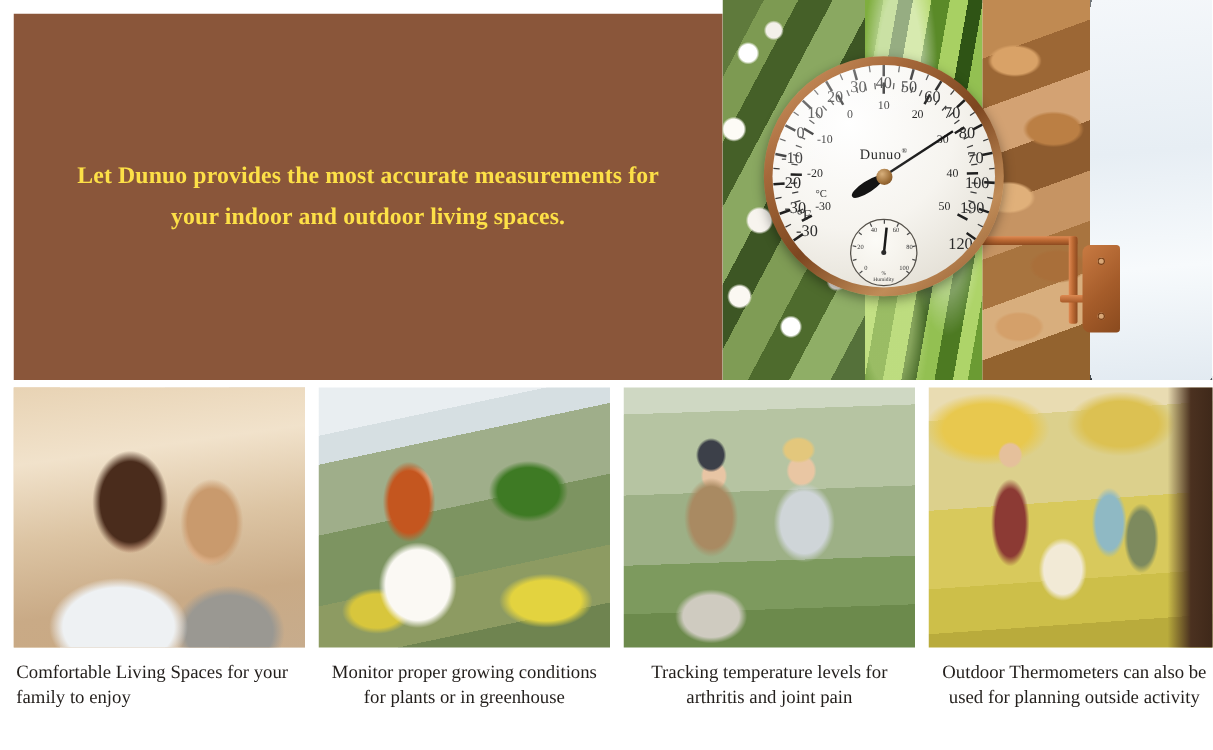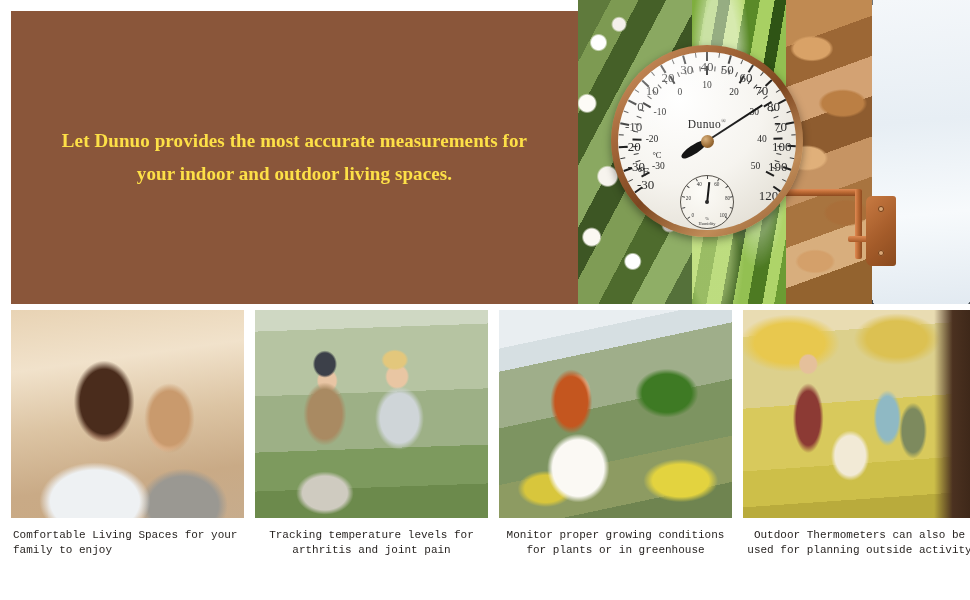--- a/index.html
+++ b/index.html
@@ -380,26 +380,25 @@
       radial-gradient(ellipse 20px 40px at 73% 58%, #7d8a5e 0 54%, rgba(0,0,0,0) 70%),
       linear-gradient(90deg, rgba(60,40,24,0) 82%, #4b3120 90%, #3a2517 100%),
       radial-gradient(ellipse 70px 40px at 20% 16%, #e8c84e 0 50%, rgba(0,0,0,0) 72%),
       radial-gradient(ellipse 60px 36px at 66% 14%, #dcc152 0 50%, rgba(0,0,0,0) 72%),
       linear-gradient(176deg, #e9dcb2 0 12%, #dcd08c 12% 44%, #d8c95c 44% 72%,
                       #cdbf49 72% 88%, #b9ab3c 88% 100%);
   }
 
   .card-caption {
     margin-top: 10px;
-    font-size: 11px;
+    font-size: 15px;
     line-height: 1.35;
     color: #231f1c;
     text-align: center;
     padding: 0 2px;
-    font-family: Liberation Mono, monospace;
   }
   .card-caption.left-align { text-align: left; }
 </style>
 </head>
 <body>
 
 <div class="banner">
 
   <div class="hero">
 
@@ -754,27 +753,27 @@
   </div>
 
   <div class="cards">
 
     <div class="card">
       <div class="card-photo photo-family-women"></div>
       <div class="card-caption left-align">Comfortable Living Spaces for your family to enjoy</div>
     </div>
 
     <div class="card">
+      <div class="card-photo photo-greenhouse"></div>
+      <div class="card-caption">Monitor proper growing conditions for plants or in greenhouse</div>
+    </div>
+
+    <div class="card">
       <div class="card-photo photo-seniors"></div>
       <div class="card-caption">Tracking temperature levels for arthritis and joint pain</div>
-    </div>
-
-    <div class="card">
-      <div class="card-photo photo-greenhouse"></div>
-      <div class="card-caption">Monitor proper growing conditions for plants or in greenhouse</div>
     </div>
 
     <div class="card">
       <div class="card-photo photo-outdoor-family"></div>
       <div class="card-caption">Outdoor Thermometers can also be used for planning outside activity</div>
     </div>
 
   </div>
 </div>
 

